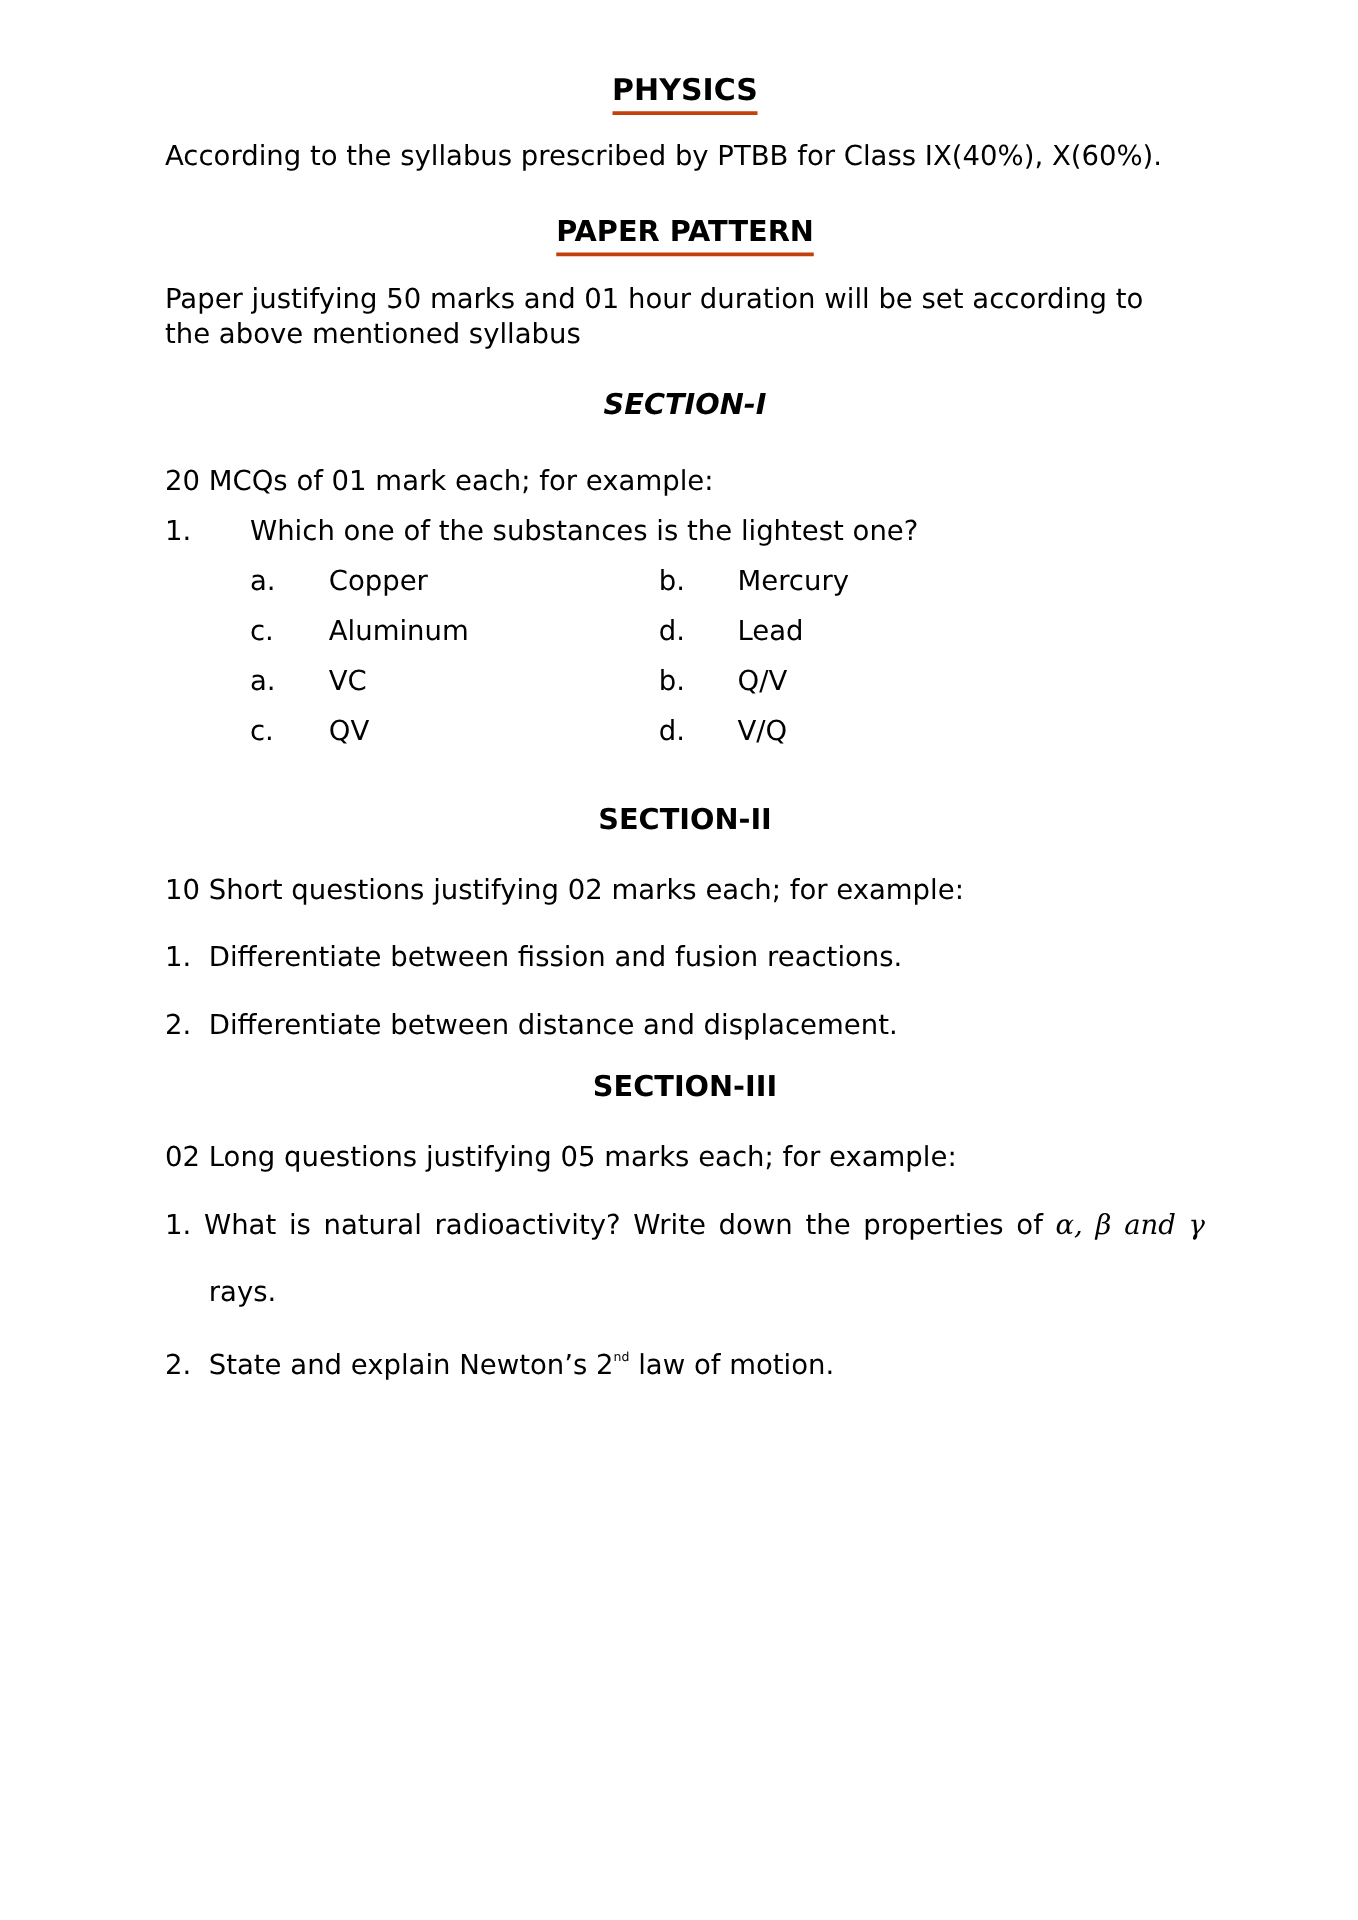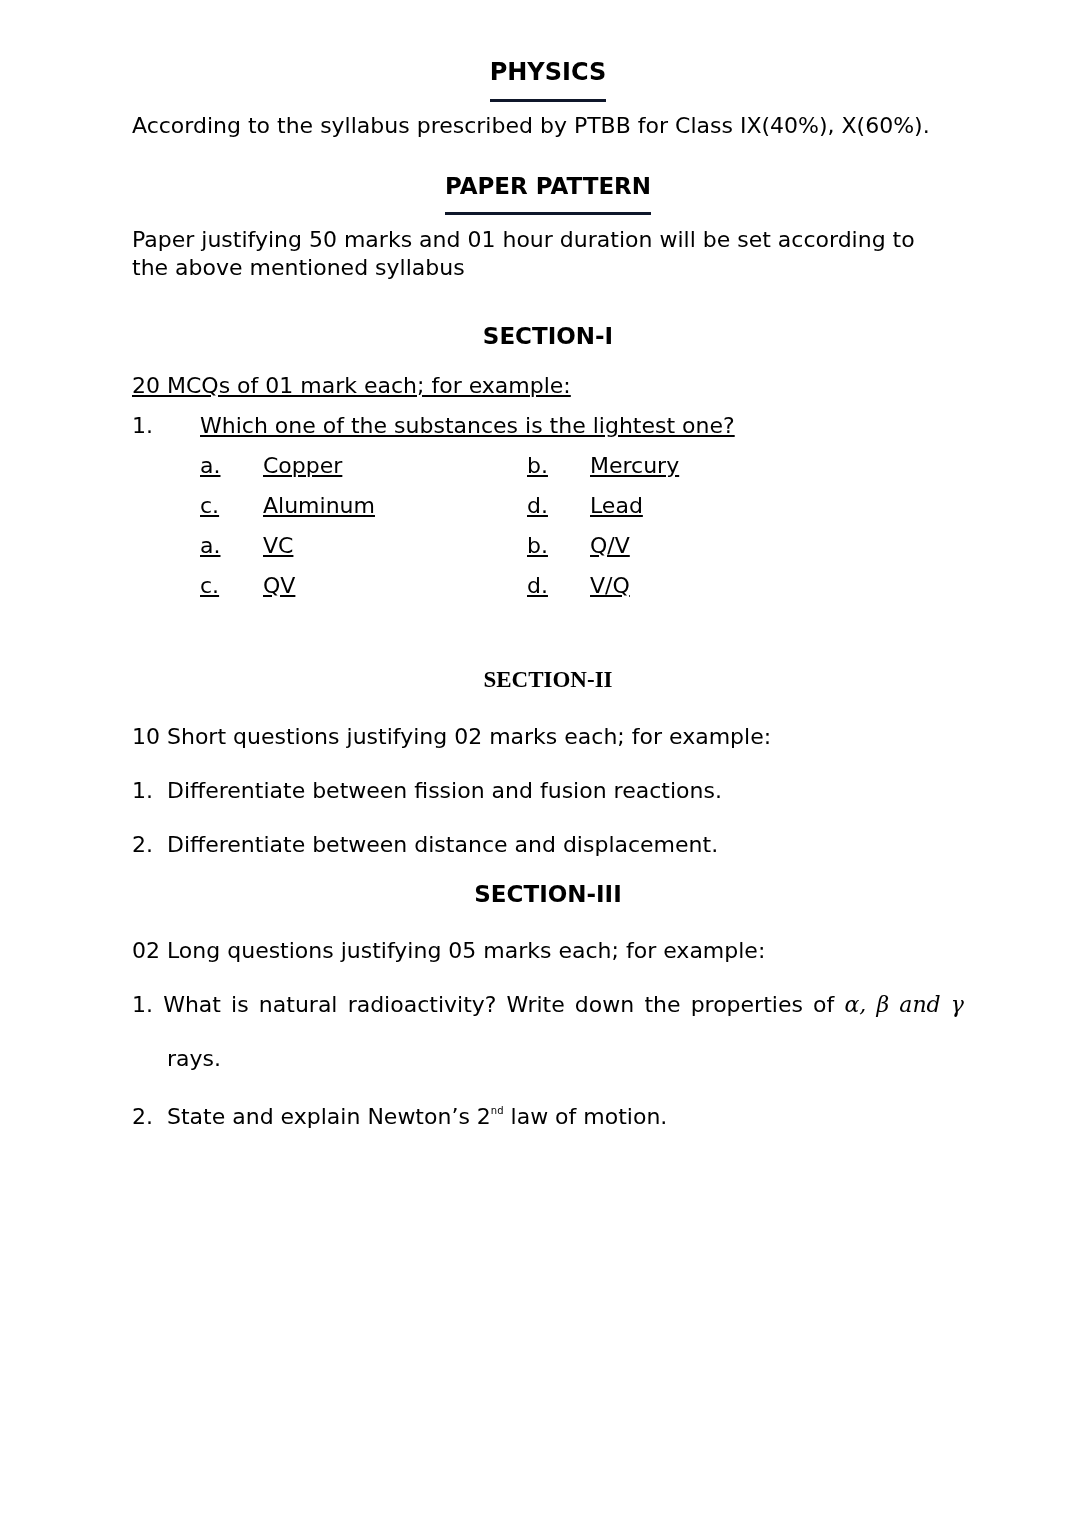--- a/index.html
+++ b/index.html
@@ -20,47 +20,47 @@
     overflow: hidden;
   }
   .heading {
     text-align: center;
     font-weight: bold;
     font-size: 23px;
     line-height: 28px;
   }
   .title-heading { font-size: 24px; }
   .underlined {
-    border-bottom: 3px solid #0f172a;
-    padding-bottom: 13px;
+    border-bottom: 3px solid #c2410c;
+    padding-bottom: 3px;
   }
   .intro {
     margin-top: 26px;
     white-space: nowrap;
     line-height: 28px;
   }
   .pattern-heading { margin-top: 32px; }
   .pattern-para {
     margin-top: 26px;
     line-height: 28px;
   }
-  .s1-heading { margin-top: 40px; }
-  .s1-body { margin-top: 16px; text-decoration: underline; }
+  .s1-heading { margin-top: 28px; font-style: italic; }
+  .s1-body { margin-top: 28px; }
   .mcq-line { line-height: 40px; }
   .mcq-num {
     display: inline-block;
     width: 68px;
   }
   .opt-grid {
     display: grid;
     grid-template-columns: 63px 264px 63px 1fr;
     margin-left: 68px;
     line-height: 40px;
   }
-  .s2-heading { margin-top: 60px; font-family: Liberation Serif, serif; }
+  .s2-heading { margin-top: 36px; }
   .sec-lead {
     margin-top: 30px;
     line-height: 26px;
   }
   .s-item {
     margin-top: 28px;
     line-height: 26px;
   }
   .s-num {
     display: inline-block;

